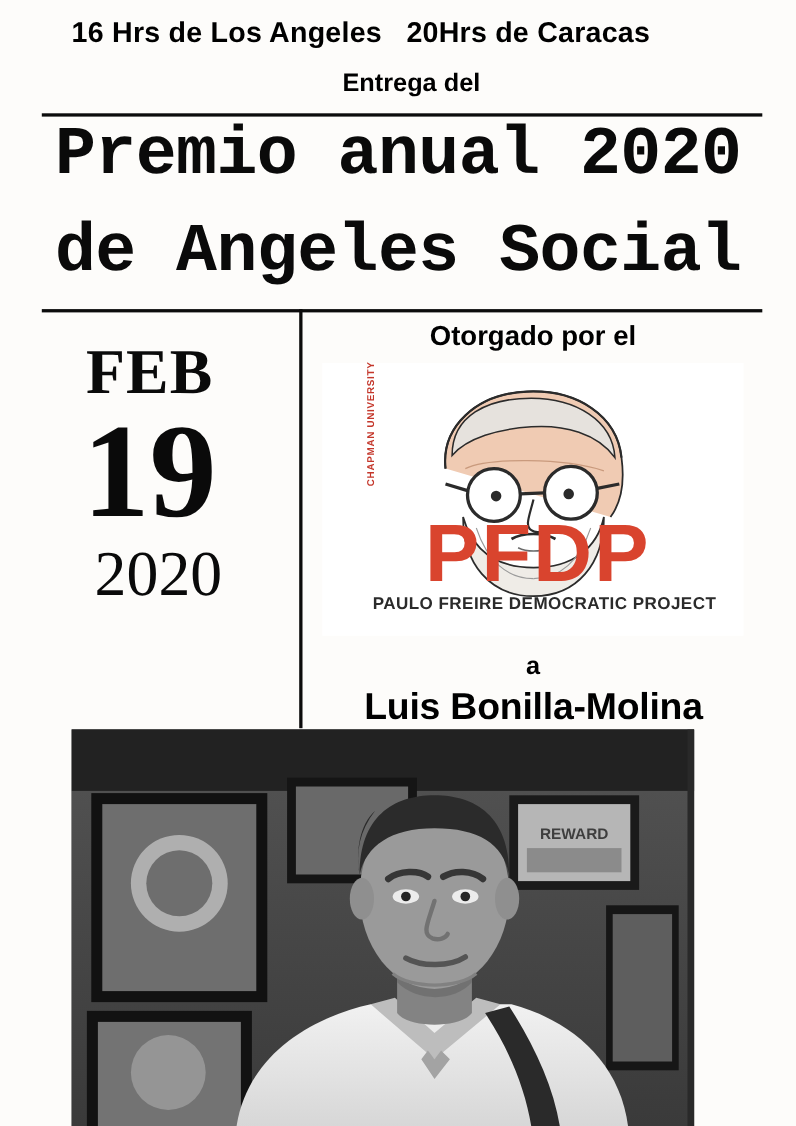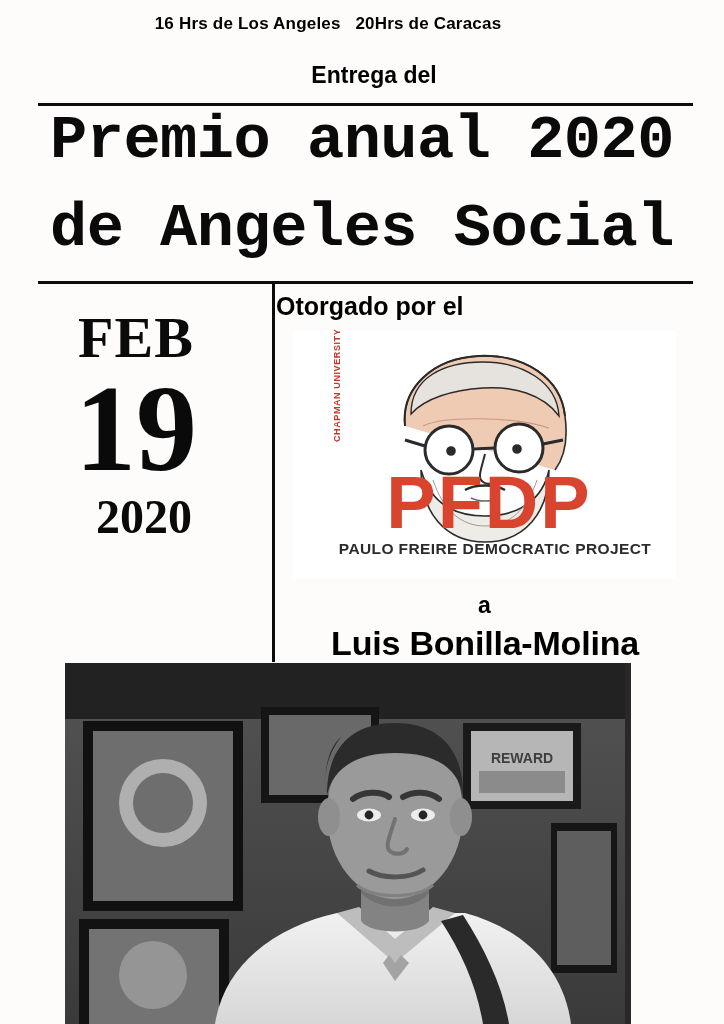--- a/index.html
+++ b/index.html
@@ -24,21 +24,21 @@
     background: #fdfcfa;
   }
 
   
   .timeline-row {
     position: absolute;
     top: 14px;
     left: 0;
     width: 656px;
     text-align: center;
-    font-size: 17px;
+    font-size: 26px;
     font-weight: 700;
     letter-spacing: 0.2px;
     white-space: pre;
   }
 
   .entrega {
     position: absolute;
     top: 62px;
     left: 12px;
     width: 724px;
@@ -111,34 +111,34 @@
     margin-top: 18px;
     letter-spacing: 1px;
   }
   .date-day {
     font-size: 122px;
     font-weight: 700;
     line-height: 0.95;
     margin-top: 2px;
   }
   .date-year {
-    font-size: 48px;
-    font-weight: 700;
+    font-size: 58px;
+    font-weight: 400;
     line-height: 1;
     margin-top: 6px;
     padding-left: 16px;
   }
 
   
   .otorgado {
     position: absolute;
     top: 292px;
     left: 276px;
     width: 417px;
-    text-align: left;
+    text-align: center;
     font-size: 25px;
     font-weight: 700;
   }
 
   .logo-box {
     position: absolute;
     top: 330px;
     left: 293px;
     width: 383px;
     height: 248px;

